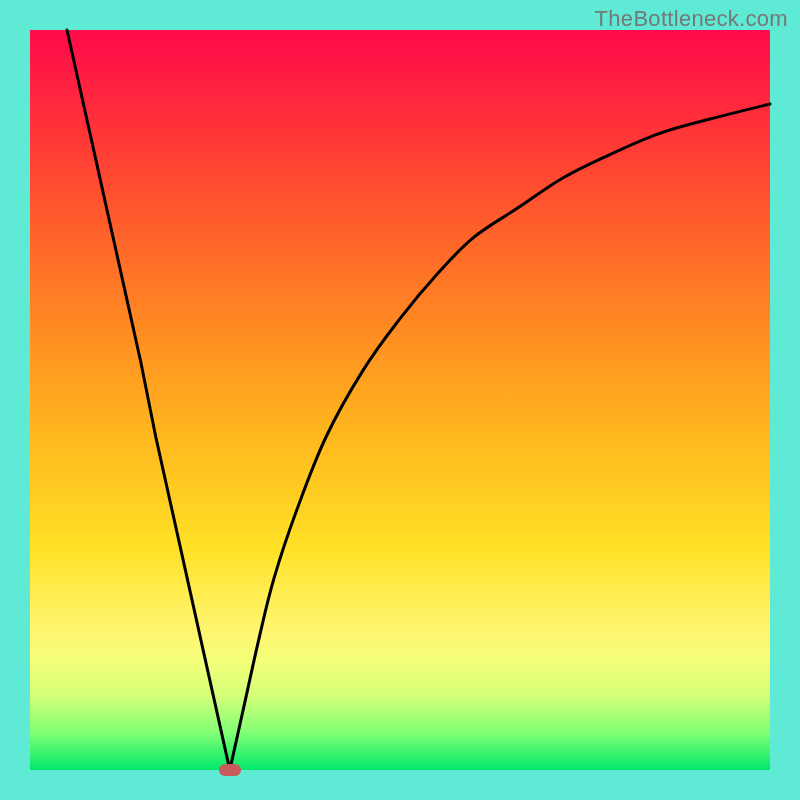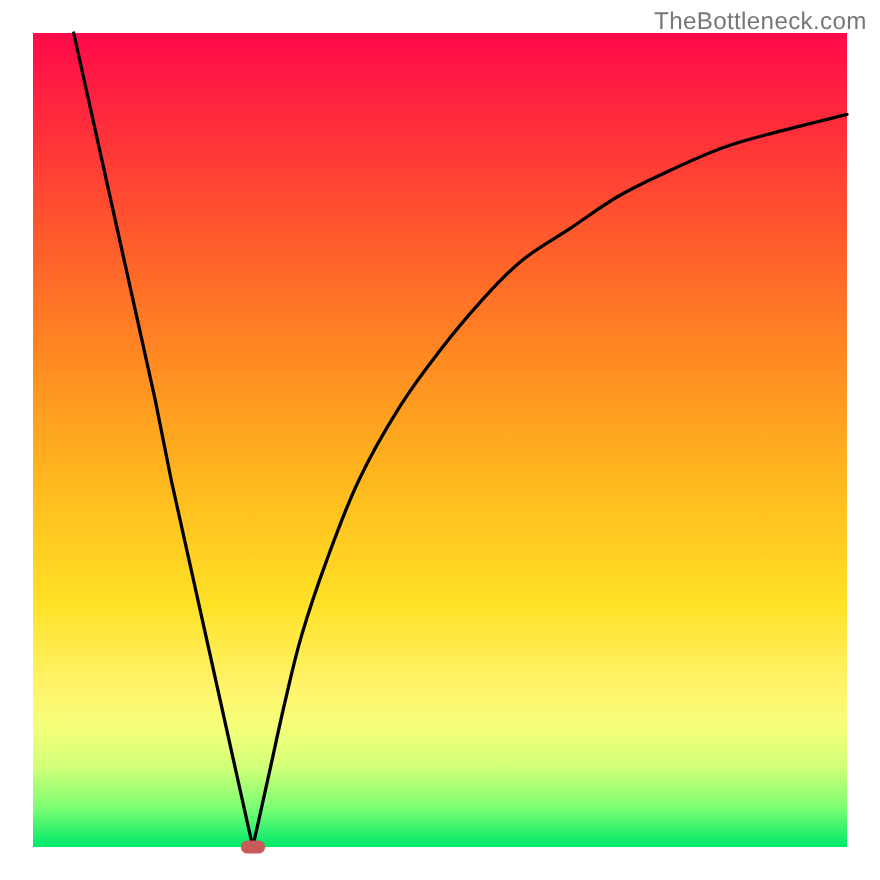--- a/index.html
+++ b/index.html
@@ -8,21 +8,21 @@
     width: 800px;
     height: 800px;
     background: #000;
     font-family: Arial, Helvetica, sans-serif;
     overflow: hidden;
   }
   .frame {
     position: relative;
     width: 800px;
     height: 800px;
-    background: #ffffff;
+    background: #5eead4;
   }
   .plot {
     position: absolute;
     left: 30px;
     top: 30px;
     width: 740px;
     height: 740px;
     background: linear-gradient(
       to bottom,
       #ff0a4a 0%,

